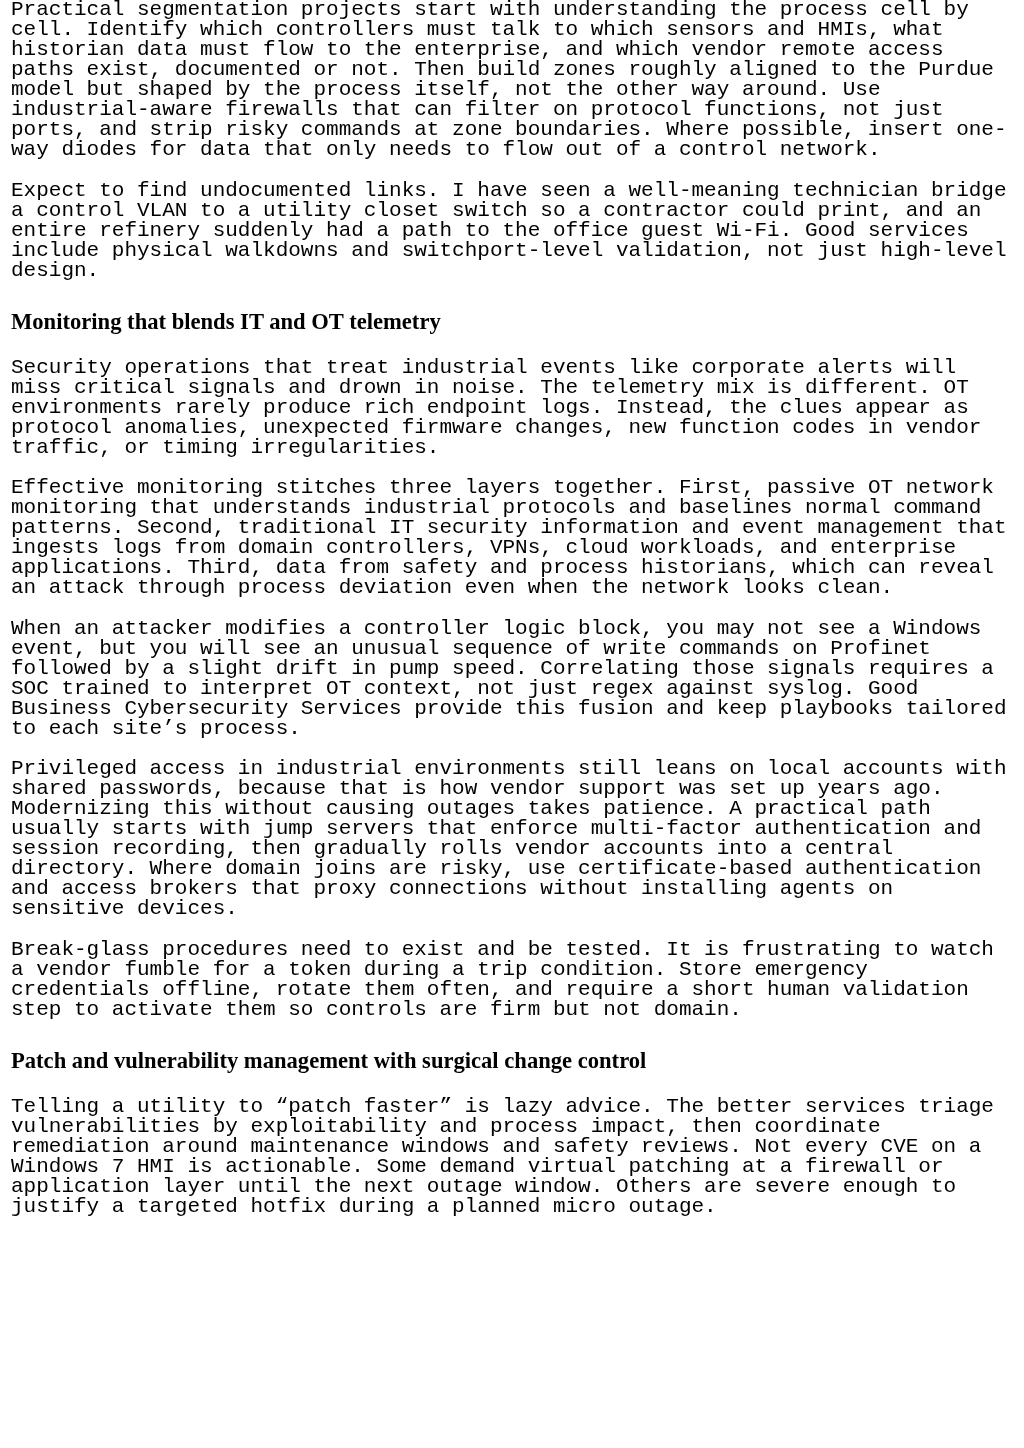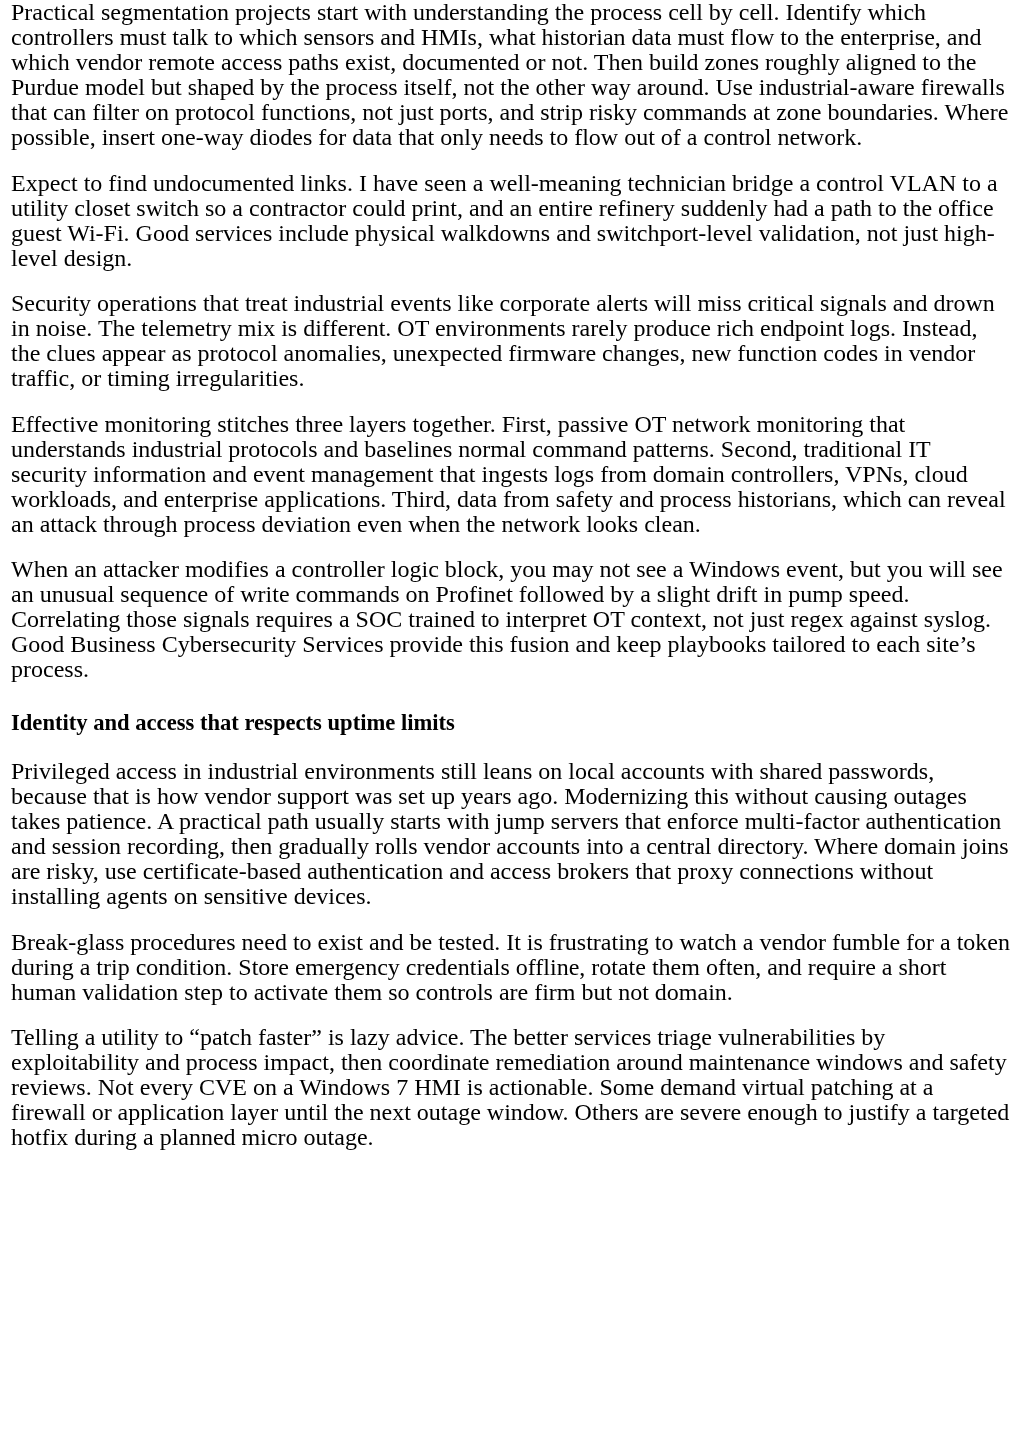--- a/index.html
+++ b/index.html
@@ -11,40 +11,42 @@
     width: 1024px;
     height: 1448px;
     overflow: hidden;
     font-family: "Liberation Serif", "DejaVu Serif", serif;
     color: #000000;
   }
   .page {
     padding: 0 12px 0 11px;
   }
   p {
-    font-size: 24px;
-    line-height: 25px;
+    font-size: 21px;
+    line-height: 20px;
     margin: 0 0 20.5px 0;
+    font-family: Liberation Mono, monospace;
   }
   p.first {
     margin-top: 0;
   }
   h2 {
     font-size: 22.6px;
     line-height: 26px;
     font-weight: bold;
     margin: 28px 0 23px 0;
   }
 </style>
 </head>
 <body>
 
 <div class="page">
   <p class="first">Practical segmentation projects start with understanding the process cell by cell. Identify which controllers must talk to which sensors and HMIs, what historian data must flow to the enterprise, and which vendor remote access paths exist, documented or not. Then build zones roughly aligned to the Purdue model but shaped by the process itself, not the other way around. Use industrial-aware firewalls that can filter on protocol functions, not just ports, and strip risky commands at zone boundaries. Where possible, insert one-way diodes for data that only needs to flow out of a control network.</p>
   <p>Expect to find undocumented links. I have seen a well-meaning technician bridge a control VLAN to a utility closet switch so a contractor could print, and an entire refinery suddenly had a path to the office guest Wi-Fi. Good services include physical walkdowns and switchport-level validation, not just high-level design.</p>
+  <h2>Monitoring that blends IT and OT telemetry</h2>
   <p>Security operations that treat industrial events like corporate alerts will miss critical signals and drown in noise. The telemetry mix is different. OT environments rarely produce rich endpoint logs. Instead, the clues appear as protocol anomalies, unexpected firmware changes, new function codes in vendor traffic, or timing irregularities.</p>
   <p>Effective monitoring stitches three layers together. First, passive OT network monitoring that understands industrial protocols and baselines normal command patterns. Second, traditional IT security information and event management that ingests logs from domain controllers, VPNs, cloud workloads, and enterprise applications. Third, data from safety and process historians, which can reveal an attack through process deviation even when the network looks clean.</p>
   <p>When an attacker modifies a controller logic block, you may not see a Windows event, but you will see an unusual sequence of write commands on Profinet followed by a slight drift in pump speed. Correlating those signals requires a SOC trained to interpret OT context, not just regex against syslog. Good Business Cybersecurity Services provide this fusion and keep playbooks tailored to each site’s process.</p>
-  <h2>Identity and access that respects uptime limits</h2>
   <p>Privileged access in industrial environments still leans on local accounts with shared passwords, because that is how vendor support was set up years ago. Modernizing this without causing outages takes patience. A practical path usually starts with jump servers that enforce multi-factor authentication and session recording, then gradually rolls vendor accounts into a central directory. Where domain joins are risky, use certificate-based authentication and access brokers that proxy connections without installing agents on sensitive devices.</p>
   <p>Break-glass procedures need to exist and be tested. It is frustrating to watch a vendor fumble for a token during a trip condition. Store emergency credentials offline, rotate them often, and require a short human validation step to activate them so controls are firm but not domain.</p>
+  <h2>Patch and vulnerability management with surgical change control</h2>
   <p>Telling a utility to “patch faster” is lazy advice. The better services triage vulnerabilities by exploitability and process impact, then coordinate remediation around maintenance windows and safety reviews. Not every CVE on a Windows 7 HMI is actionable. Some demand virtual patching at a firewall or application layer until the next outage window. Others are severe enough to justify a targeted hotfix during a planned micro outage.</p>
 </div>
 
 </body></html>

